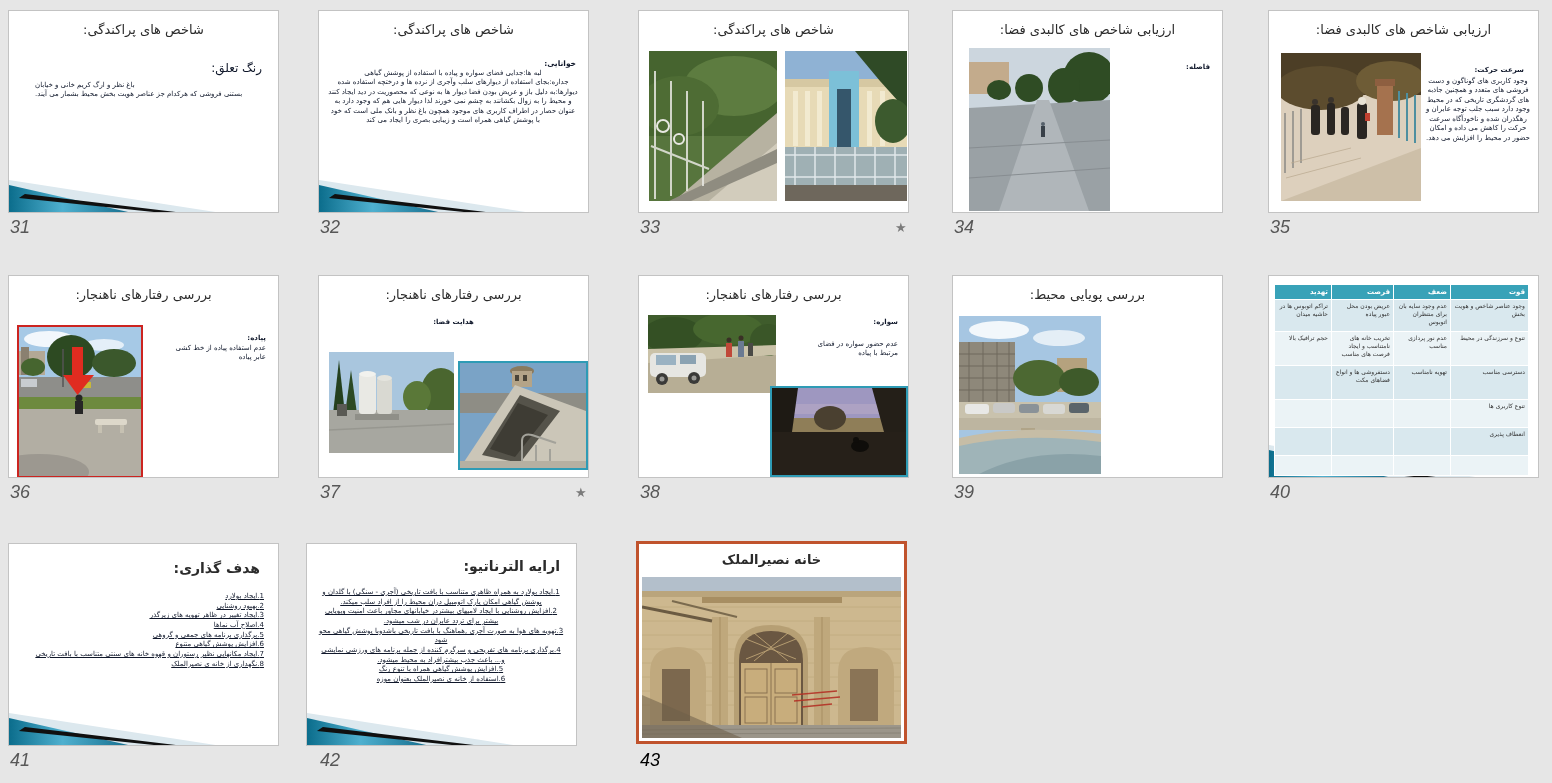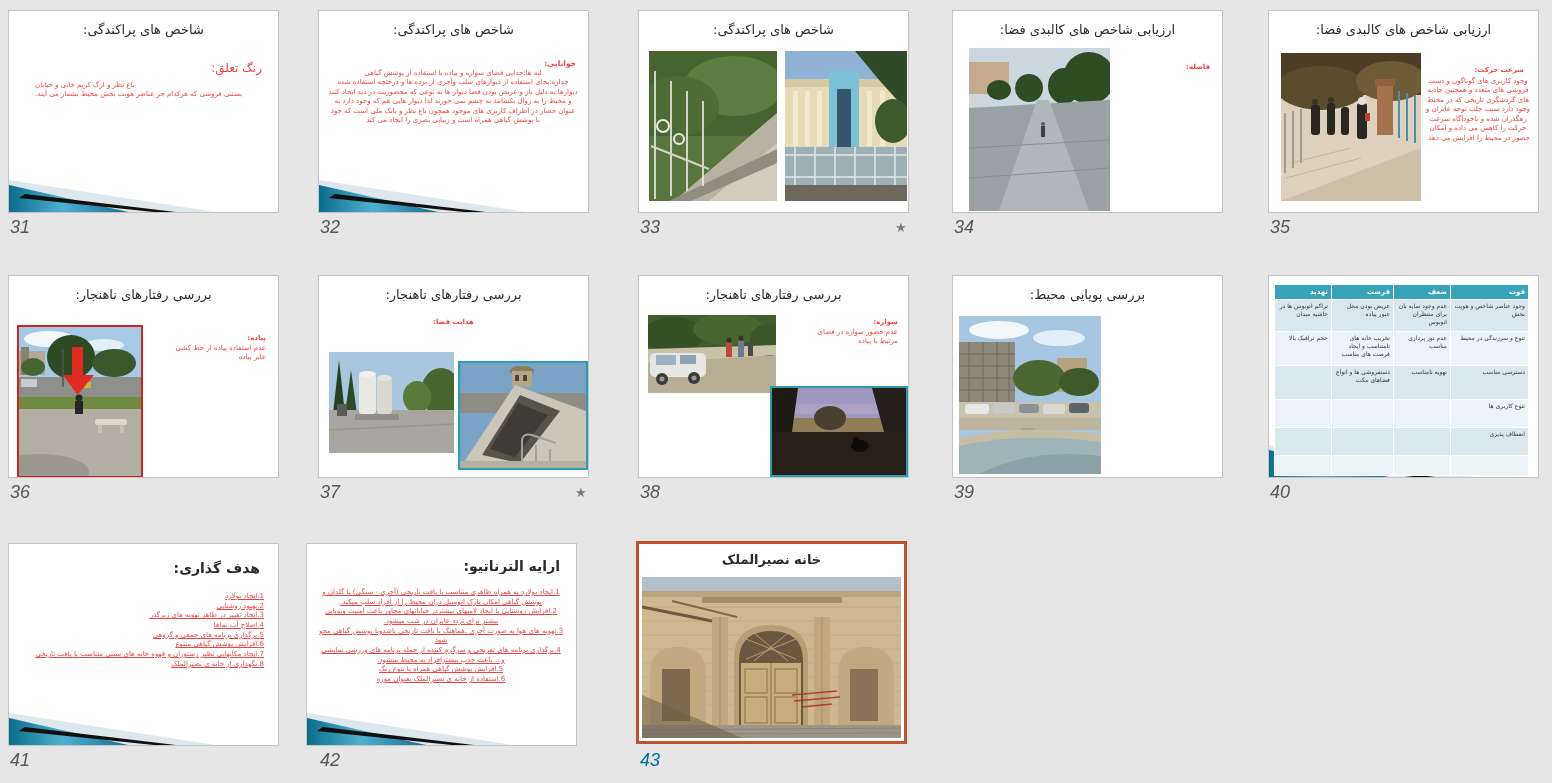--- a/index.html
+++ b/index.html
@@ -10,28 +10,28 @@
   }
   .slide{
     position:absolute;width:271px;height:203px;background:#ffffff;
     border:1px solid #c3c3c3;overflow:hidden;box-sizing:border-box;
   }
   .slide.selected{border:3px solid #c0532d;}
   .slide-num{
     position:absolute;font-family:"Liberation Sans",sans-serif;
     font-size:18px;color:#575757;line-height:1;font-style:italic;
   }
-  .slide-num.selected{color:#0369a1;}
+  .slide-num.selected{color:#000000;}
   .anim-star{position:absolute;font-size:13px;color:#7b7b7b;line-height:1;}
   .s-title{
     position:absolute;top:11px;left:6px;right:6px;text-align:center;
     font-size:13px;color:#2b2b2b;direction:rtl;white-space:nowrap;overflow:hidden;
   }
   .s-title.right{text-align:right;font-weight:bold;font-size:14px;white-space:normal;}
-  .rtl{direction:rtl;color:#ef4444;position:absolute;}
+  .rtl{direction:rtl;color:#0f172a;position:absolute;}
   .hd{font-weight:bold;}
   .body-sm{font-size:7px;line-height:1.35;white-space:pre-line;}
   .photo{position:absolute;display:block;}
   .photo.redframe{border:2px solid #cc2420;}
   .photo.tealframe{border:2px solid #2e9bb5;}
   .wedge{position:absolute;left:0;bottom:0;width:100%;height:38px;display:block;}
   table.swot{
     position:absolute;left:5px;top:8px;width:254px;border-collapse:collapse;
     direction:rtl;table-layout:fixed;
   }
@@ -290,21 +290,21 @@
       <circle cx="93" cy="23" r="2.5" fill="#3a3026"></circle>
     <rect x="2" y="38" width="56" height="24" rx="5" fill="#e6e6e2"></rect>
     <rect x="8" y="40" width="20" height="10" fill="#9ab2c2"></rect>
     <rect x="32" y="40" width="16" height="9" fill="#8aa2b2"></rect>
     <circle cx="14" cy="64" r="6" fill="#3a3a38"></circle>
       <circle cx="46" cy="63" r="6" fill="#3a3a38"></circle>
     <circle cx="14" cy="64" r="2.5" fill="#9a9a96"></circle>
       <circle cx="46" cy="63" r="2.5" fill="#9a9a96"></circle>
   </svg>
   <div class="rtl hd" style="top:42px;right:10px;font-size:7px">سواره:</div>
-  <div class="rtl body-sm" style="top:52px;right:10px;width:92px">عدم حضور سواره در فضای مرتبط با پیاده</div>
+  <div class="rtl body-sm" style="top:64px;right:10px;width:92px">عدم حضور سواره در فضای مرتبط با پیاده</div>
   <svg class="photo tealframe" style="left:131px;top:110px;width:134px;height:87px" viewBox="0 0 134 87" preserveAspectRatio="none">
     <rect width="134" height="87" fill="#2e2820"></rect>
     <rect width="134" height="34" fill="#9e97c0"></rect>
     <rect y="16" width="134" height="10" fill="#b4a7c4" opacity="0.7"></rect>
     <rect y="30" width="134" height="14" fill="#8f7e58"></rect>
     <polygon points="0,0 26,0 20,44 0,44" fill="#1e1a14"></polygon>
     <polygon points="134,0 100,0 112,44 134,44" fill="#241f18"></polygon>
     <ellipse cx="58" cy="30" rx="16" ry="12" fill="#4a4030"></ellipse>
     <rect y="44" width="134" height="43" fill="#262019"></rect>
     <ellipse cx="88" cy="58" rx="9" ry="6" fill="#0f0d0a"></ellipse>

